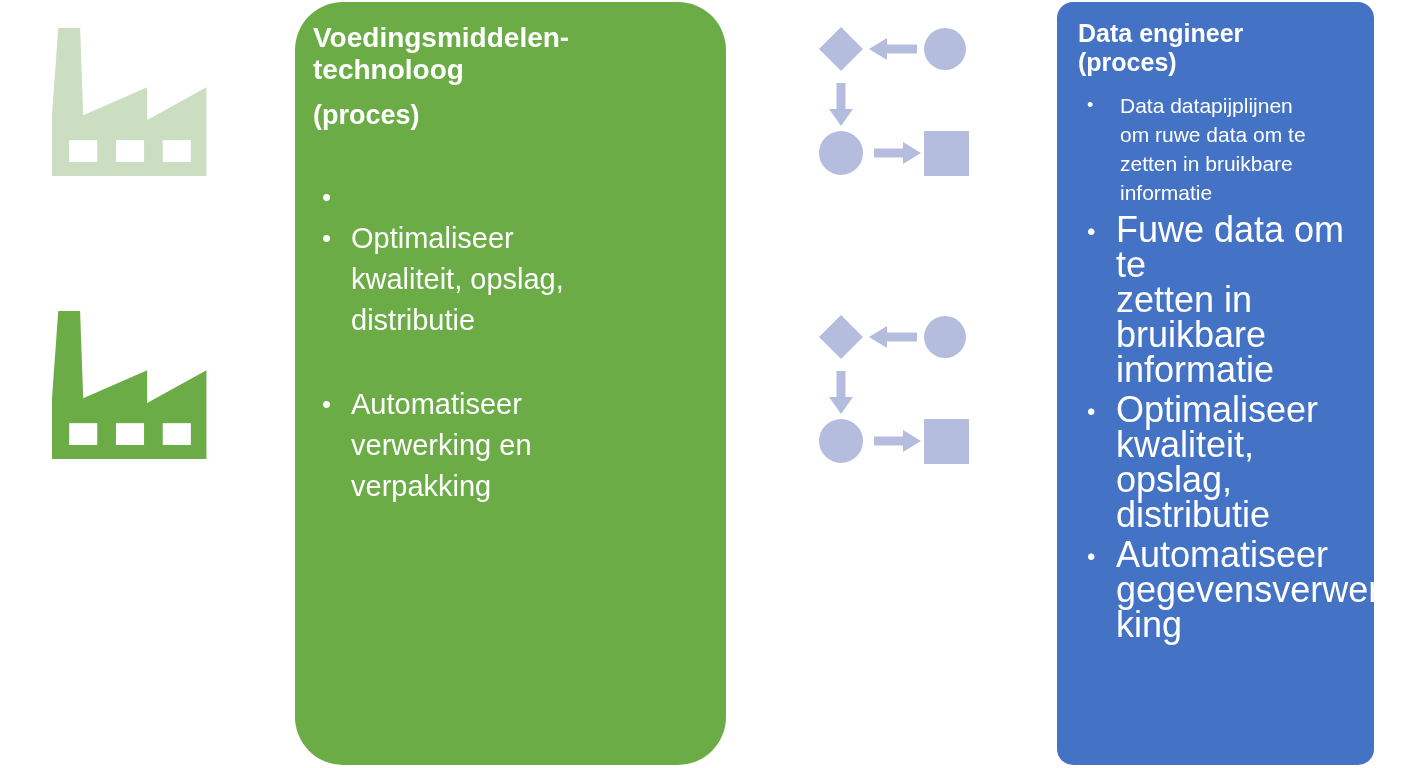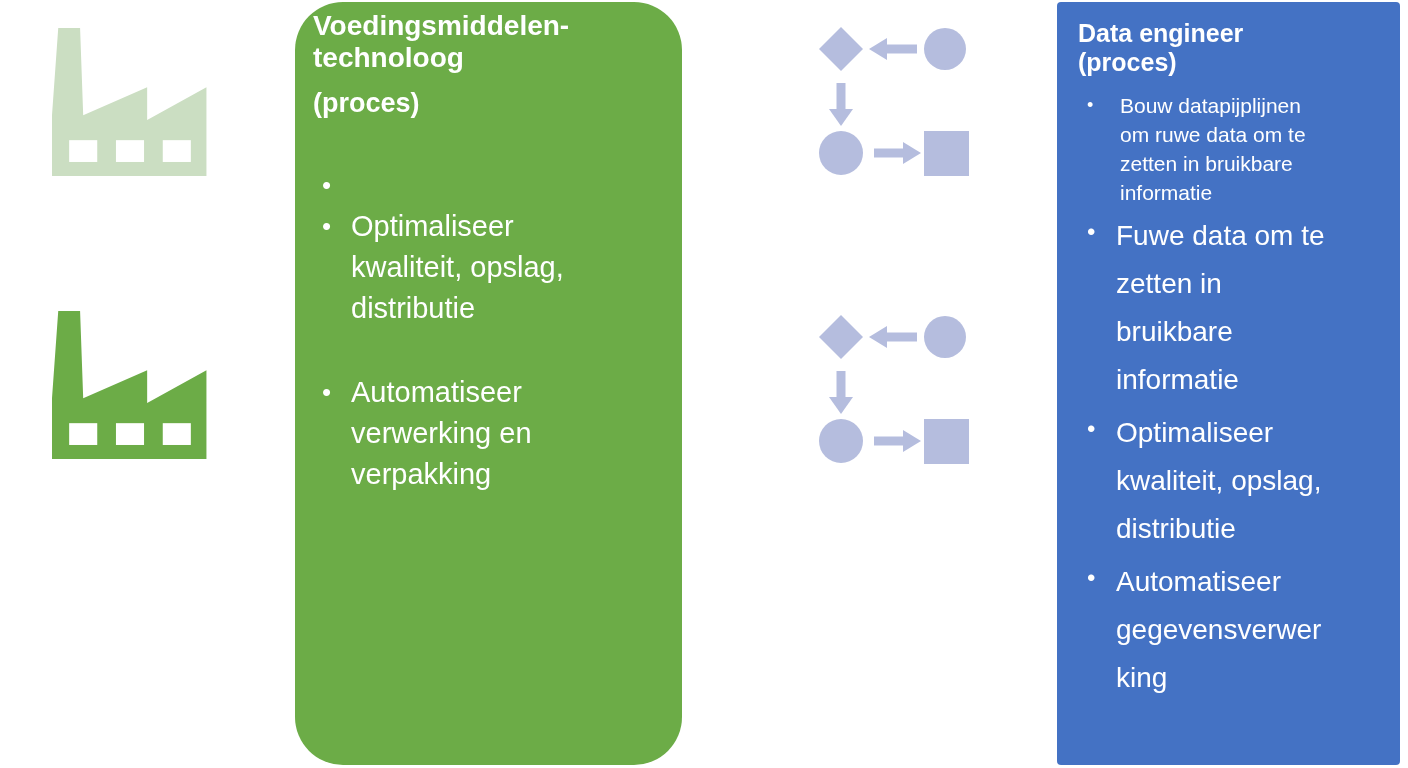--- a/index.html
+++ b/index.html
@@ -15,40 +15,40 @@
   }
   .icon-abs{position:absolute;}
   .factory-top{left:52px;top:28px;width:156px;height:148px;color:var(--green-light);}
   .factory-bottom{left:52px;top:311px;width:156px;height:148px;color:var(--green);}
   .flow-top{left:819px;top:27px;width:152px;height:150px;color:var(--lavender);}
   .flow-bottom{left:819px;top:315px;width:152px;height:150px;color:var(--lavender);}
   .card{
     position:absolute;top:2px;height:763px;color:var(--card-text);
   }
   .card-green{
-    left:295px;width:387px;background:var(--green);
-    border-radius:48px;padding:8px 18px 16px 18px;
+    left:295px;width:431px;background:var(--green);
+    border-radius:48px;padding:20px 18px 16px 18px;
   }
   .card-blue{
-    left:1057px;width:343px;background:var(--blue);
-    border-radius:4px;padding:17px 14px 16px 21px;
+    left:1057px;width:317px;background:var(--blue);
+    border-radius:16px;padding:17px 14px 16px 21px;
   }
   .pre{white-space:pre-line;}
   .card-title{font-weight:bold;font-size:28px;line-height:1.16;}
   .card-subtitle{font-weight:bold;font-size:27px;line-height:1.16;margin-top:13px;}
   .card-blue .card-title{font-size:25px;line-height:1.14;}
   ul.bullets{list-style:none;}
   .card-green ul.bullets{margin-top:46px;}
   .card-blue ul.bullets{margin-top:15px;}
   li.bullet{display:flex;align-items:flex-start;}
   li.bullet .dot{flex:0 0 38px;text-align:left;padding-left:9px;}
   .card-green li.bullet .dot{font-size:26px;line-height:41px;}
   .card-green li.bullet .text{font-size:29px;line-height:41px;}
   .card-blue li.bullet .dot{font-size:24px;line-height:39px;}
-  .card-blue li.bullet .text{font-size:28px;line-height:48px;}
+  .card-blue li.bullet .text{font-size:36px;line-height:35px;}
   .card-blue li.bullet.small .dot{font-size:18px;line-height:29px;flex-basis:42px;}
   .card-blue li.bullet.small .text{font-size:21px;line-height:29px;}
   .card-green li.bullet.gap{margin-top:43px;}
   .card-blue li.bullet.gap{margin-top:46px;}
   .card-blue li.bullet + li.bullet{margin-top:5px;}
   .card-blue li.bullet.gap{margin-top:46px;}
   svg{display:block;width:100%;height:100%;}
 </style>
 </head>
 <body>
@@ -123,21 +123,21 @@
       <rect x="105" y="104" width="45" height="45" fill="currentColor"></rect>
     </svg>
   </div>
 
   <div class="card card-blue">
     <div class="card-title pre">Data engineer
 (proces)</div>
     <ul class="bullets">
       <li class="bullet small">
         <span class="dot">•</span>
-        <span class="text pre">Bouw datapijplijnen
+        <span class="text pre">Data datapijplijnen
 om ruwe data om te
 zetten in bruikbare
 informatie</span>
       </li>
       <li class="bullet">
         <span class="dot">•</span>
         <span class="text pre">Fuwe data om te
 zetten in
 bruikbare
 informatie</span>

